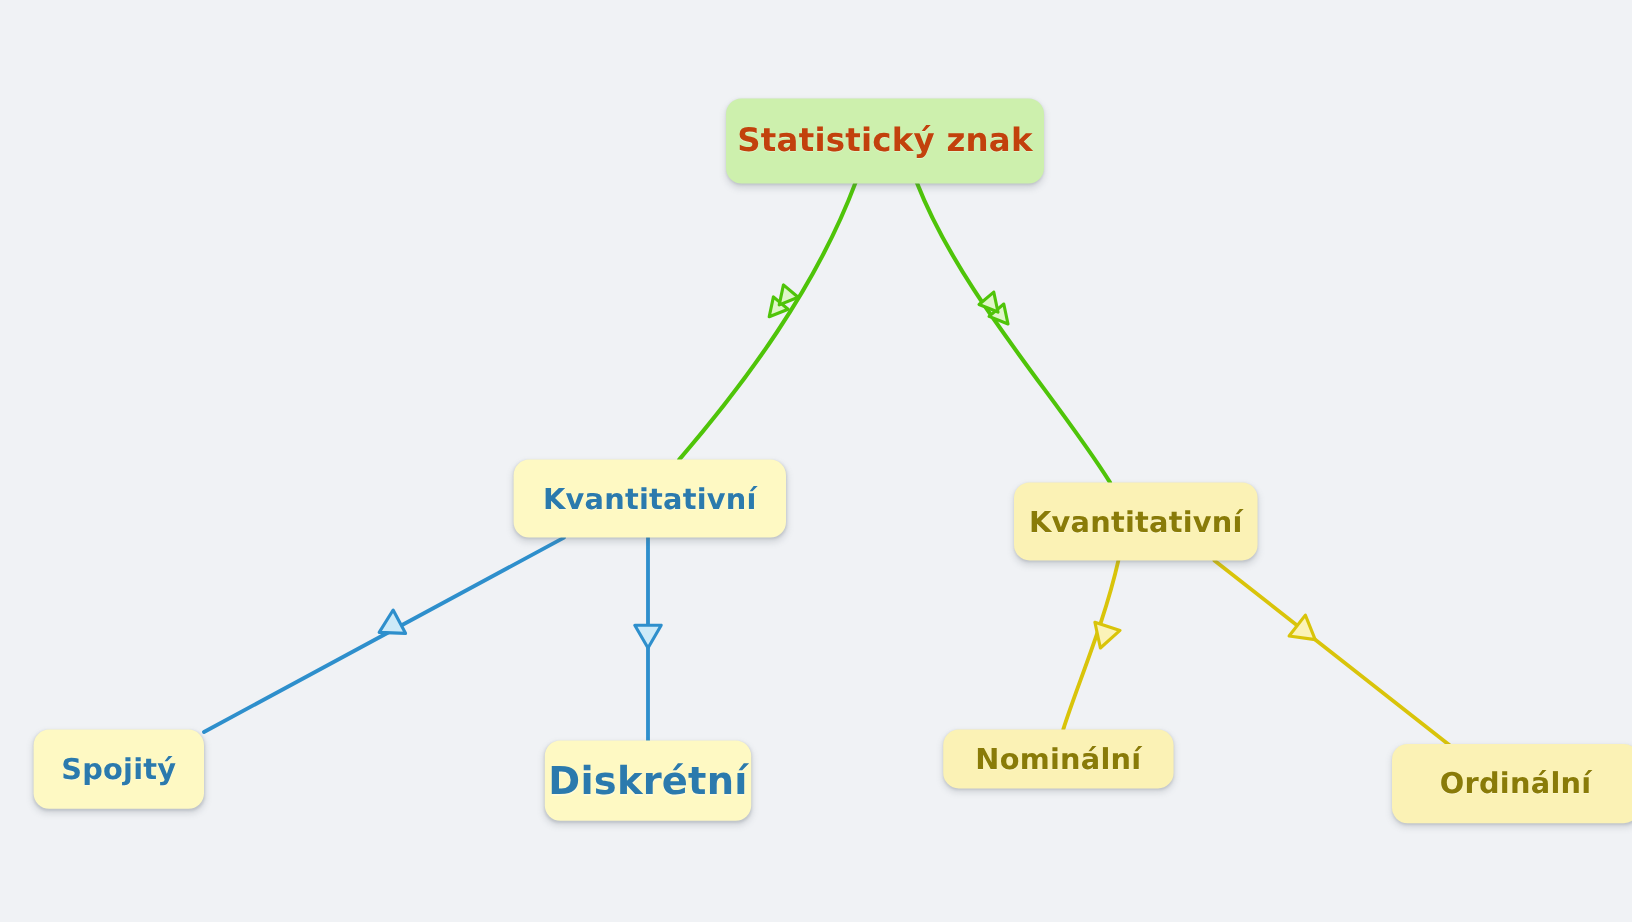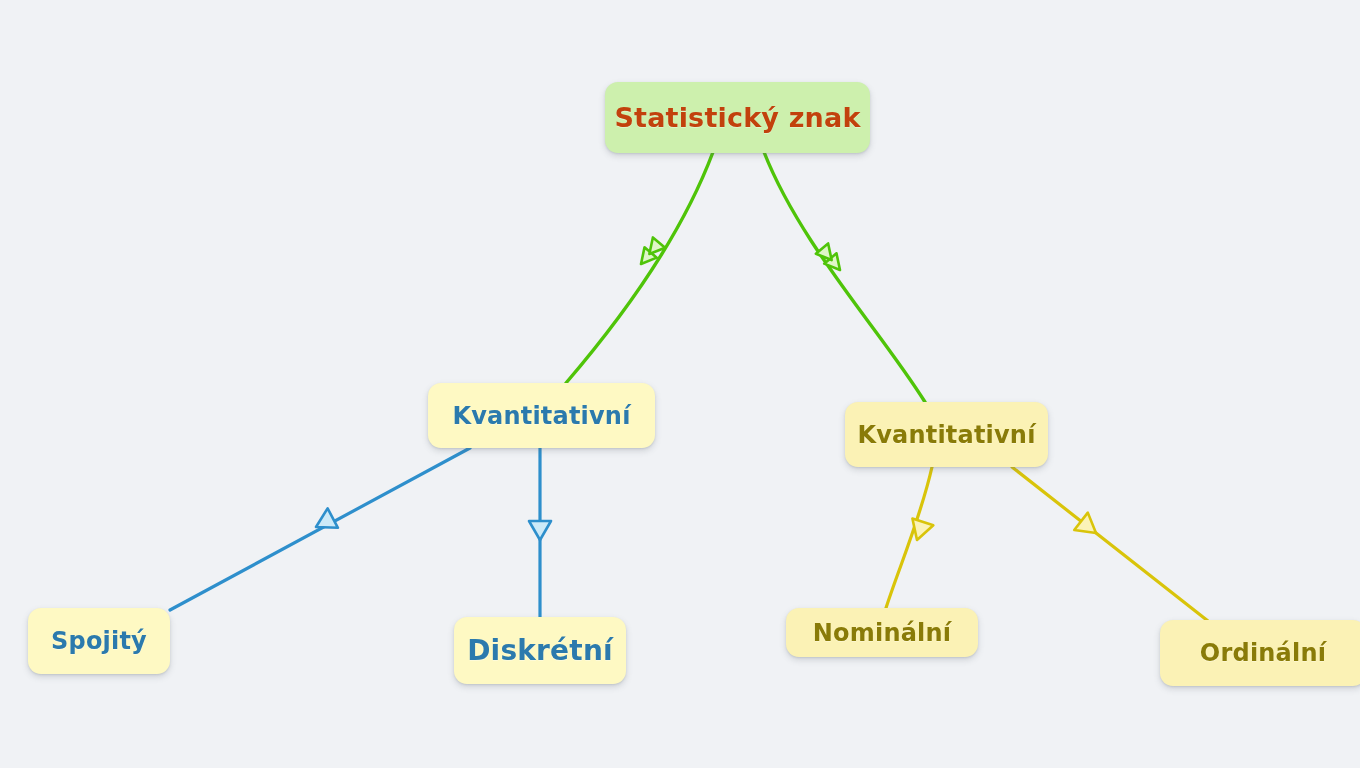--- a/index.html
+++ b/index.html
@@ -50,21 +50,21 @@
   }
   .node-qual {
     background: #fbf2b5;
     color: #897b08;
   }
   
   .n-root   { left: 605px; top: 82px;  width: 265px; height: 71px; font-size: 27px; }
   .n-kvant  { left: 428px; top: 383px; width: 227px; height: 65px; font-size: 24px; }
   .n-kval   { left: 845px; top: 402px; width: 203px; height: 65px; font-size: 24px; }
   .n-spoj   { left: 28px;  top: 608px; width: 142px; height: 66px; font-size: 24px; }
-  .n-disk   { left: 454px; top: 617px; width: 172px; height: 67px; font-size: 28px; }
+  .n-disk   { left: 454px; top: 617px; width: 172px; height: 67px; font-size: 32px; }
   .n-nomin  { left: 786px; top: 608px; width: 192px; height: 49px; font-size: 24px; }
   .n-ordin  { left: 1160px;top: 620px; width: 206px; height: 66px; font-size: 24px; }
 </style>
 </head>
 <body>
 
 <div id="canvas">
 
   <svg id="edges" viewBox="0 0 1360 768" xmlns="http://www.w3.org/2000/svg">
 

